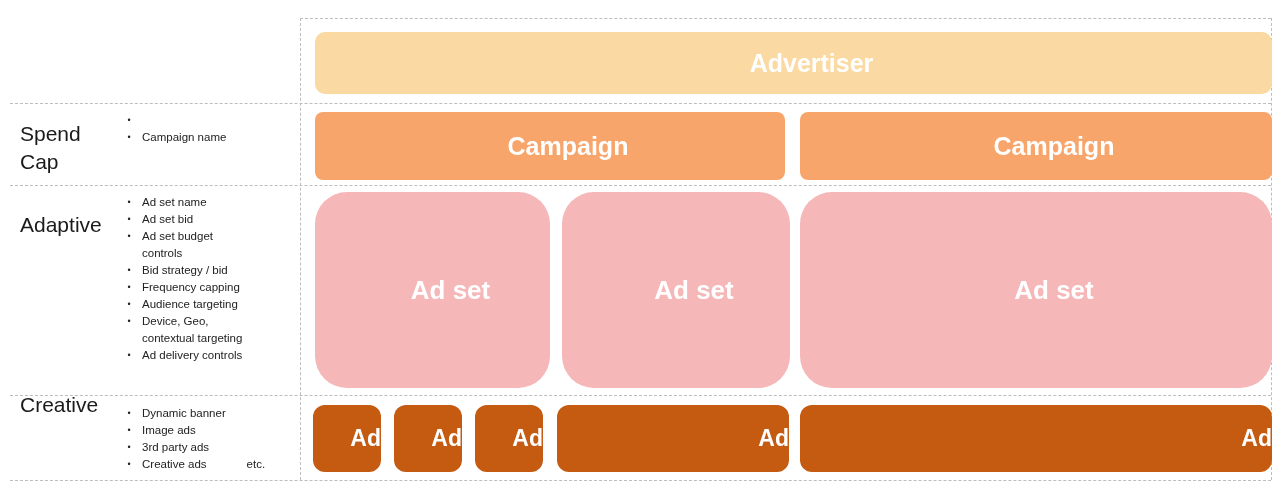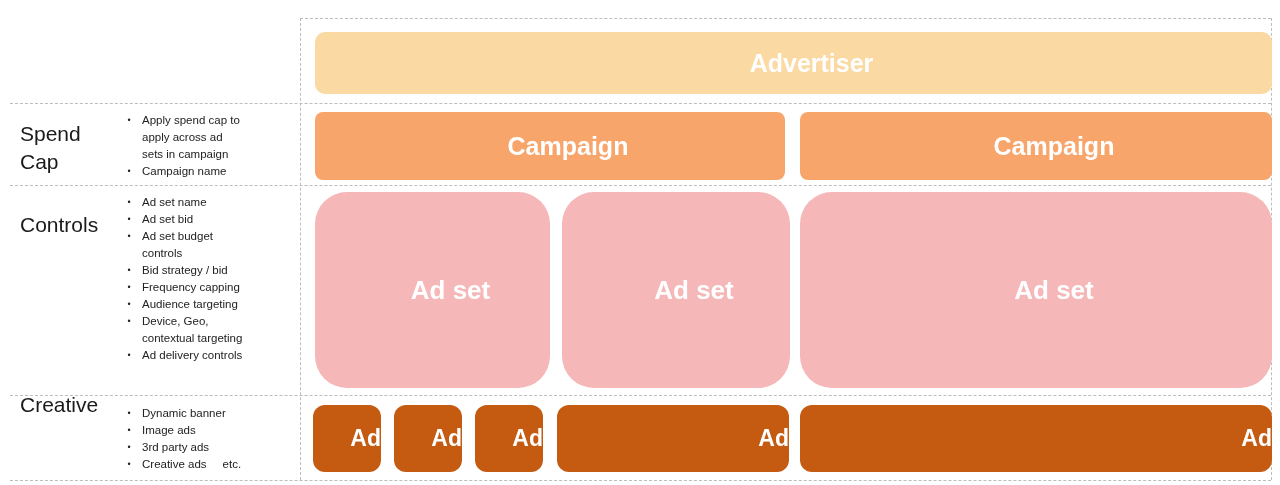--- a/index.html
+++ b/index.html
@@ -21,21 +21,21 @@
 
   
   .row-title{position:absolute;font-size:21px;line-height:1.35;color:var(--label_text);}
   .bullets{position:absolute;list-style:none;}
   .bullet{display:flex;align-items:flex-start;}
   .dot{width:10px;flex:0 0 10px;font-size:9px;line-height:17px;color:#222;margin-right:8px;text-align:center;}
   .btxt{font-size:11.5px;line-height:17px;color:#222;}
   .bullets.spendcap .btxt{width:104px;}
   .bullets.controls .btxt{width:112px;}
   .bullets.creative .btxt{width:auto;}
-  .etc{font-size:11.5px;line-height:17px;color:#222;margin-left:16px;}
+  .etc{font-size:11.5px;line-height:17px;color:#222;margin-left:40px;}
 
   
   .box{position:absolute;display:flex;align-items:center;justify-content:center;
        color:var(--box_text);font-weight:bold;text-align:center;padding-left:36px;}
   .box span{display:block;}
   .advertiser{background:var(--advertiser);border-radius:10px;font-size:25px;}
   .campaign{background:var(--campaign);border-radius:8px;font-size:25px;}
   .adset{background:var(--adset);border-radius:32px;font-size:26px;}
   .ad{background:var(--ad);border-radius:12px;font-size:23px;justify-content:flex-end;}
 </style>
@@ -49,29 +49,28 @@
   <div class="vline" style="left:1271px;top:18px;height:462px"></div>
   <div class="hline" style="left:10px;top:103px;width:1261px"></div>
   <div class="hline" style="left:10px;top:185px;width:1261px"></div>
   <div class="hline" style="left:10px;top:395px;width:1261px"></div>
   <div class="hline" style="left:10px;top:480px;width:1261px"></div>
 
   <div class="row-title" style="left:20px;top:120px;width:80px">Spend Cap</div>
   <ul class="bullets spendcap" style="left:124px;top:112px">
     <li class="bullet">
       <span class="dot">•</span>
-      <span class="btxt">Apply spend cap to apply across ad sets in campaign</span>
     </li>
     <li class="bullet">
       <span class="dot">•</span>
       <span class="btxt">Campaign name</span>
     </li>
   </ul>
 
-  <div class="row-title" style="left:20px;top:211px;width:120px">Controls</div>
+  <div class="row-title" style="left:20px;top:211px;width:120px">Adaptive</div>
   <ul class="bullets controls" style="left:124px;top:194px">
     <li class="bullet">
       <span class="dot">•</span>
       <span class="btxt">Ad set name</span>
     </li>
     <li class="bullet">
       <span class="dot">•</span>
       <span class="btxt">Ad set bid</span>
     </li>
     <li class="bullet">

